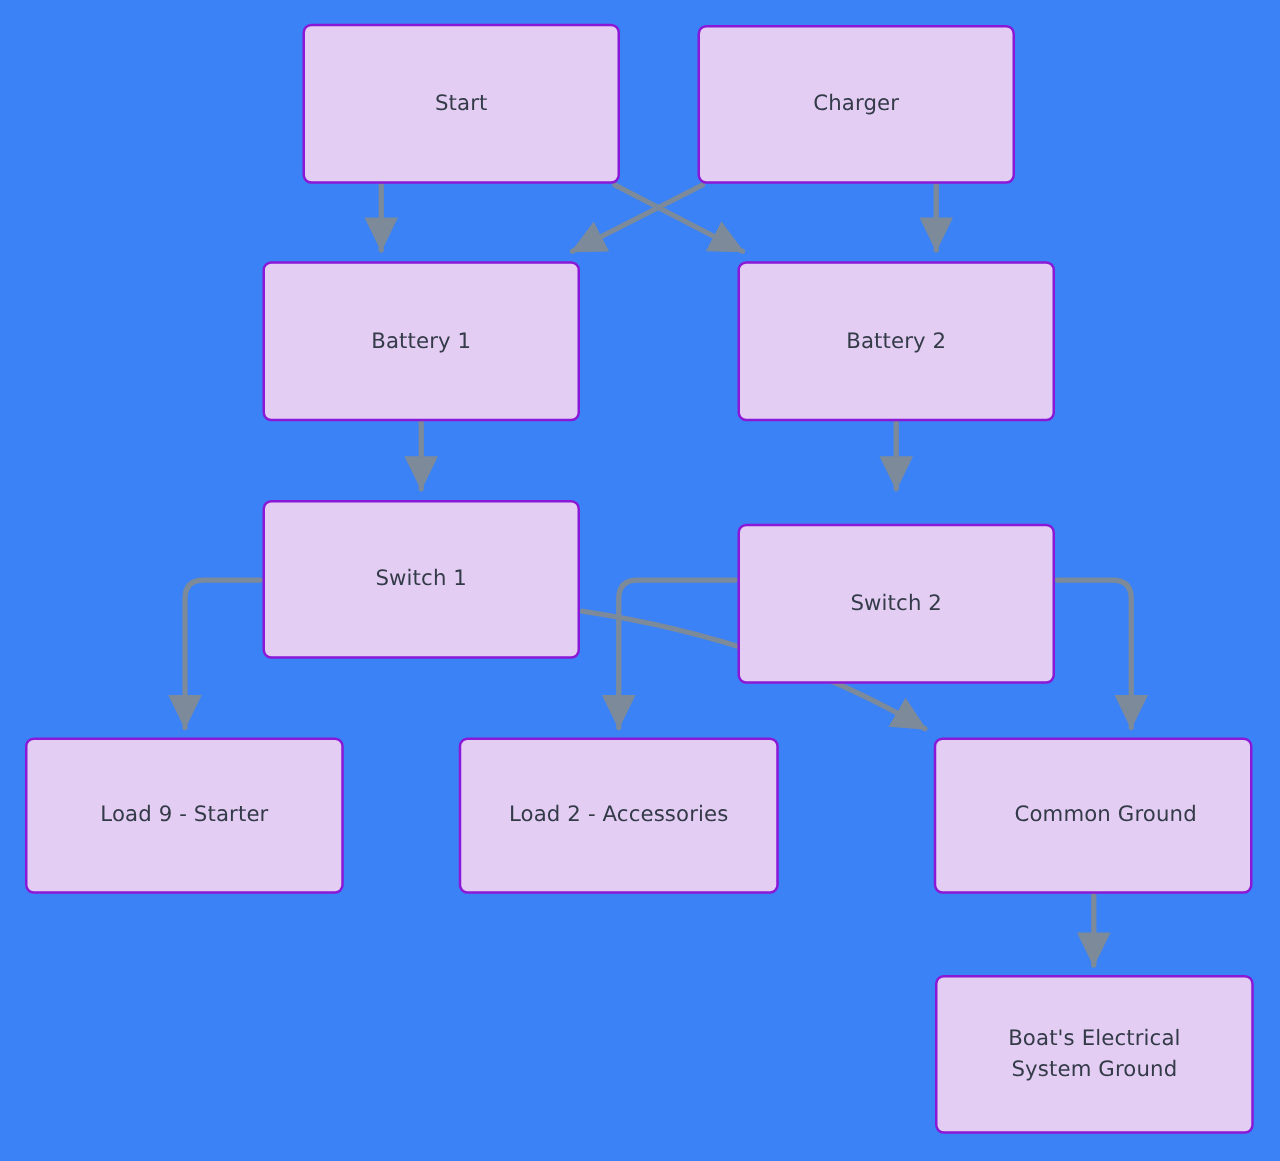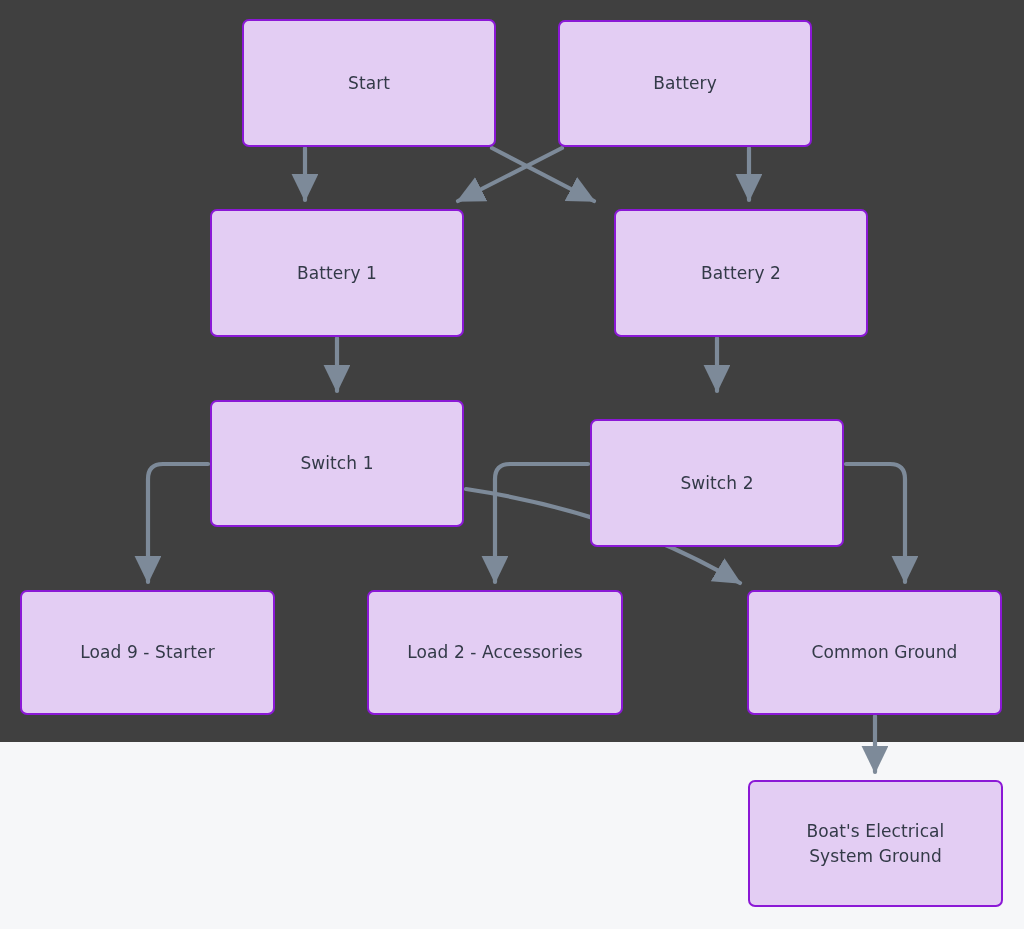--- a/index.html
+++ b/index.html
@@ -10,22 +10,22 @@
   body {
     width: 1024px;
     height: 929px;
     background: #f6f7f9;
     font-family: "DejaVu Sans", sans-serif;
     overflow: hidden;
   }
   #canvas {
     position: relative;
     width: 1024px;
-    height: 742px;
-    background: #404040;
+    height: 929px;
+    background: #3b82f6;
   }
   #edge-layer {
     position: absolute;
     left: 0;
     top: 0;
     width: 1024px;
     height: 929px;
     pointer-events: none;
   }
   .node {
@@ -86,28 +86,28 @@
 
       <path d="M 875,716 L 875,772"></path>
     </g>
   </svg>
 
   <div class="node" style="left:242px; top:19px; width:254px; height:128px;">
     <span class="node-label">Start</span>
   </div>
 
   <div class="node" style="left:558px; top:20px; width:254px; height:127px;">
-    <span class="node-label">Battery</span>
+    <span class="node-label">Charger</span>
   </div>
 
   <div class="node" style="left:210px; top:209px; width:254px; height:128px;">
     <span class="node-label">Battery 1</span>
   </div>
 
-  <div class="node" style="left:590px; top:209px; width:254px; height:128px;margin-left:24px;">
+  <div class="node" style="left:590px; top:209px; width:254px; height:128px;">
     <span class="node-label">Battery 2</span>
   </div>
 
   <div class="node" style="left:210px; top:400px; width:254px; height:127px;">
     <span class="node-label">Switch 1</span>
   </div>
 
   <div class="node" style="left:590px; top:419px; width:254px; height:128px;">
     <span class="node-label">Switch 2</span>
   </div>

